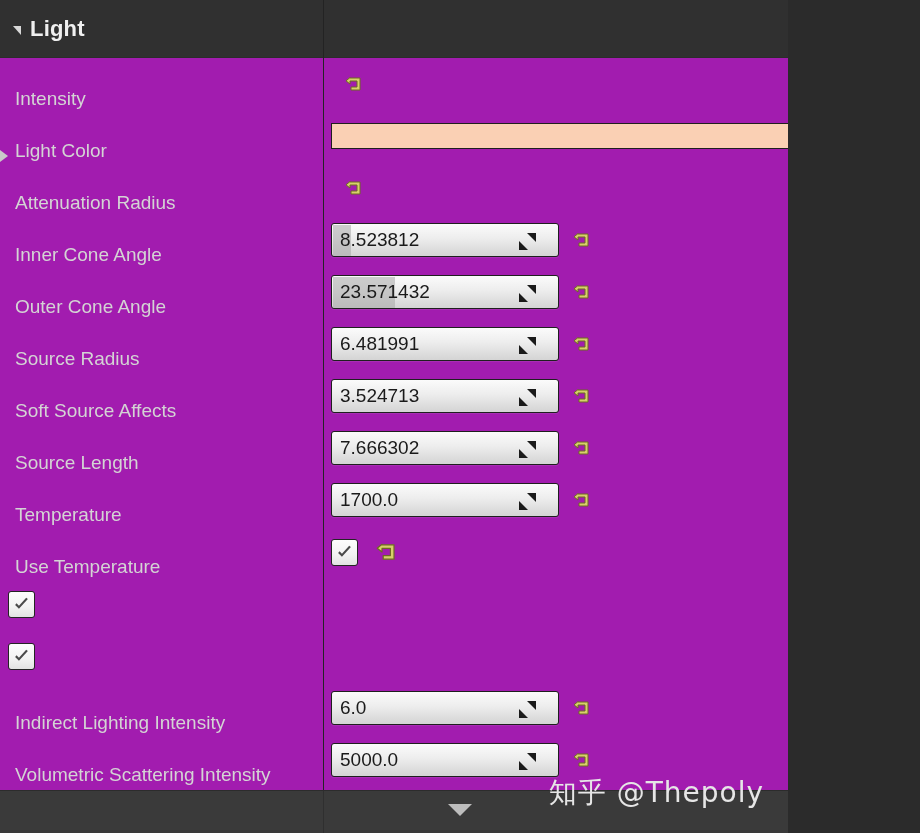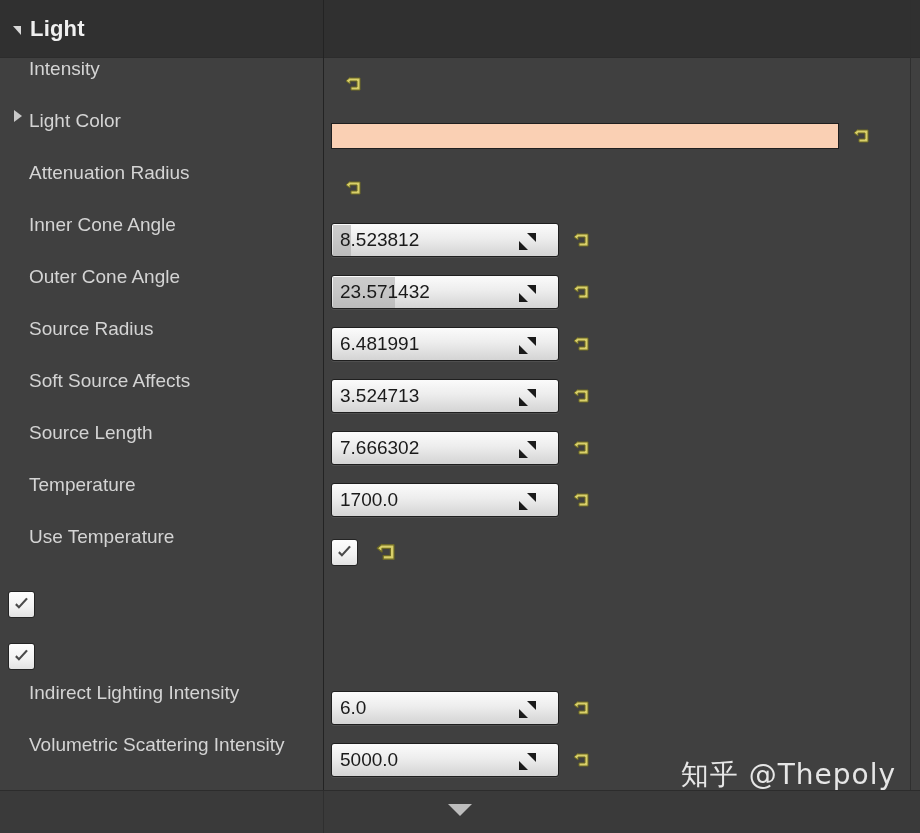--- a/index.html
+++ b/index.html
@@ -2,23 +2,23 @@
 <html><head>
 <meta charset="utf-8">
 <style>
   html, body {
     margin: 0;
     padding: 0;
     background: #2b2b2b;
   }
   .panel {
     position: relative;
-    width: 920px;
+    width: 788px;
     height: 833px;
-    background: #404040;
+    background: #a21caf;
     font-family: "Liberation Sans", sans-serif;
     overflow: hidden;
     box-sizing: border-box;
   }
 
   
   .cat-header {
     position: absolute;
     left: 0;
     top: 0;
@@ -83,24 +83,23 @@
     height: 52px;
     display: flex;
     align-items: center;
     box-sizing: border-box;
   }
   .row-label-cell {
     width: 323px;
     flex: 0 0 323px;
     height: 52px;
     display: flex;
-    align-items: flex-start;
+    align-items: flex-end;
     overflow: hidden;
     box-sizing: border-box;
-    padding-left: 14px;
   }
   .expand-tri {
     width: 0; height: 0;
     flex: 0 0 auto;
     margin-right: 7px;
     border-top: 6px solid transparent;
     border-bottom: 6px solid transparent;
     border-left: 8px solid #c9c9c9;
   }
   .expand-spacer {
@@ -224,21 +223,21 @@
     top: 791px;
     width: 1px;
     height: 42px;
     background: #2f2f2f;
   }
 
   
   .watermark {
     position: absolute;
     right: 24px;
-    top: 756px;
+    top: 774px;
     color: #e6e6e6;
     font-size: 28px;
     font-family: "DejaVu Sans", sans-serif;
     letter-spacing: 1px;
     pointer-events: none;
   }
 </style>
 </head>
 <body>
 

